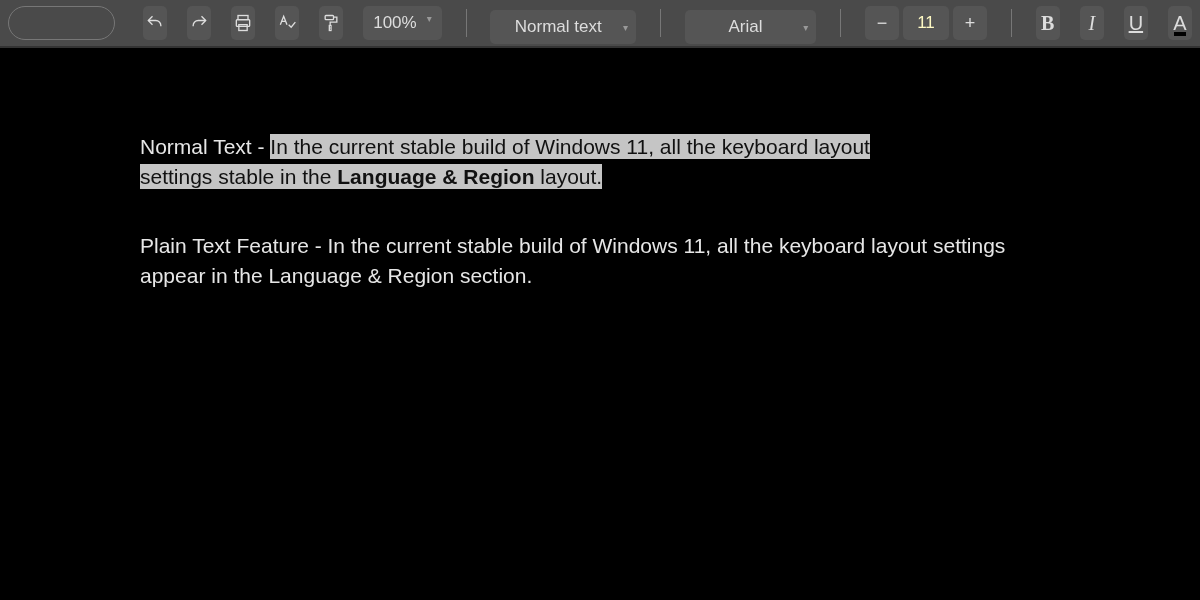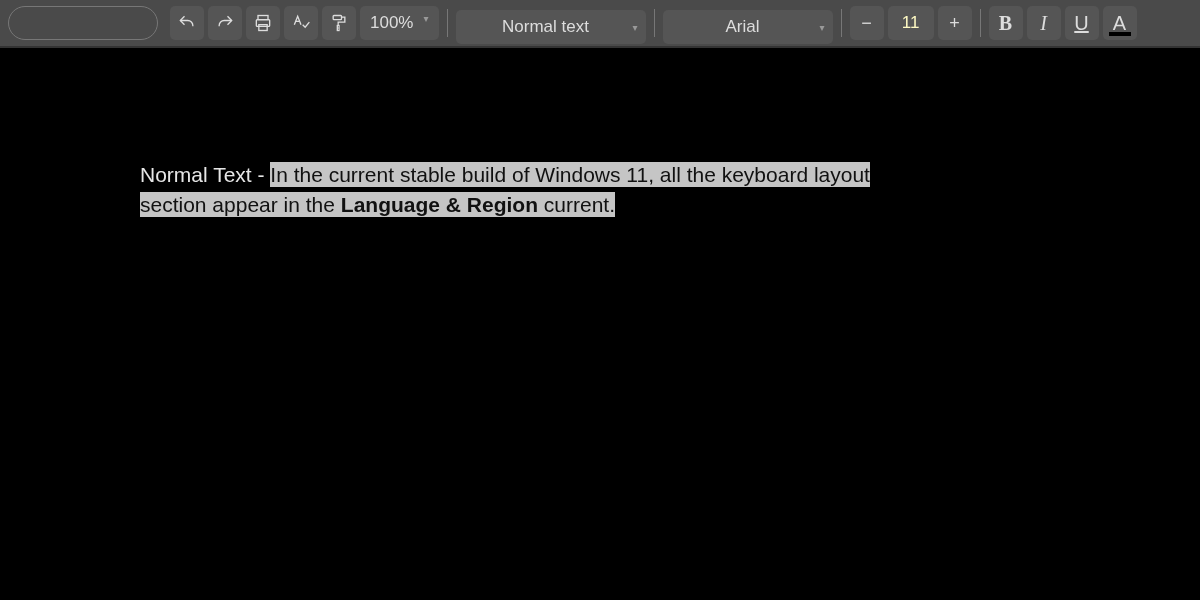--- a/index.html
+++ b/index.html
@@ -9,21 +9,21 @@
     background: #000;
     font-family: Arial, sans-serif;
     overflow: hidden;
   }
   .toolbar {
     background: #4a4a4a;
     height: 48px;
     display: flex;
     align-items: center;
     padding: 0 8px;
-    gap: 4px;
+    gap: 20px;
     border-bottom: 2px solid #333;
   }
   .search-pill {
     width: 150px;
     height: 34px;
     border: 1px solid #777;
     border-radius: 18px;
     background: #4a4a4a;
     margin-right: 8px;
   }
@@ -105,21 +105,21 @@
     left:6px; right:6px; bottom:4px;
     height:4px;
     background:#000;
   }
 
   .doc-area {
     padding: 0;
     color: #e6e6e6;
   }
   .page {
-    padding: 112px 140px 0 140px;
+    padding: 84px 140px 0 140px;
     font-size: 21px;
     line-height: 1.45;
     user-select: text;
   }
   .para1, .para2 { margin: 0 0 38px 0; }
   .sel {
     background: #c5c5c5;
     color: #111;
     padding: 1px 0;
   }
@@ -209,16 +209,19 @@
     </div>
   <div class="tbtn textclr">
       <span>A</span>
     </div>
 </div>
 
 <div class="doc-area">
   <div class="page">
     <p class="para1">
       <span>Normal Text - </span><span class="sel"><span>In the current stable build of Windows 11, all the keyboard layout </span></span><br>
-      <span class="sel"><span>section appear in the </span><span class="strong">Language &amp; Region</span><span> current.</span></span>
+      <span class="sel"><span>settings stable in the </span><span class="strong">Language &amp; Region</span><span> layout.</span></span>
     </p>
+    <p class="para2">
+      <span>Plain Text Feature - In the current stable build of Windows 11, all the keyboard layout settings appear in the Language &amp; Region section.</span>
+    </p>
   </div>
 </div>
 
 </body></html>

